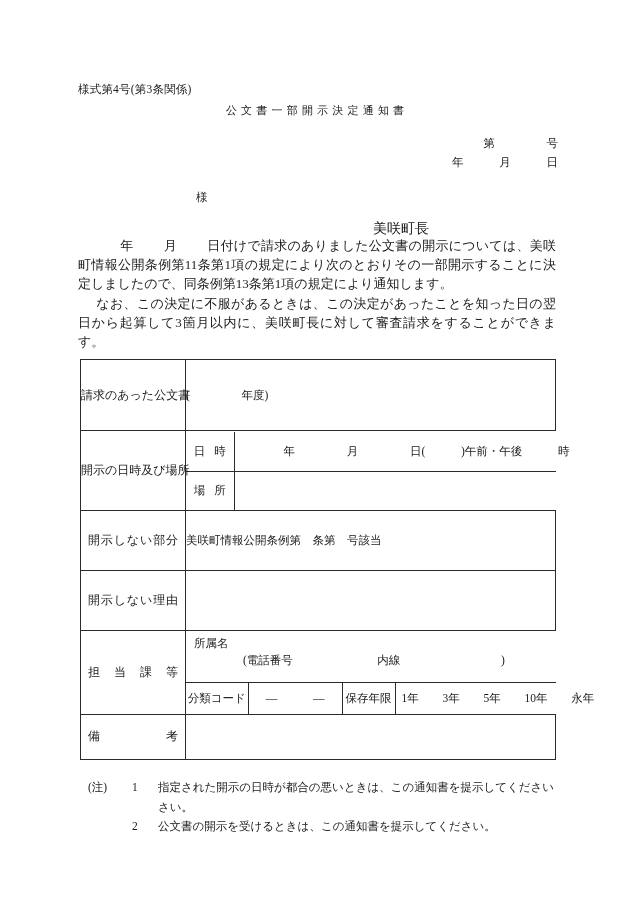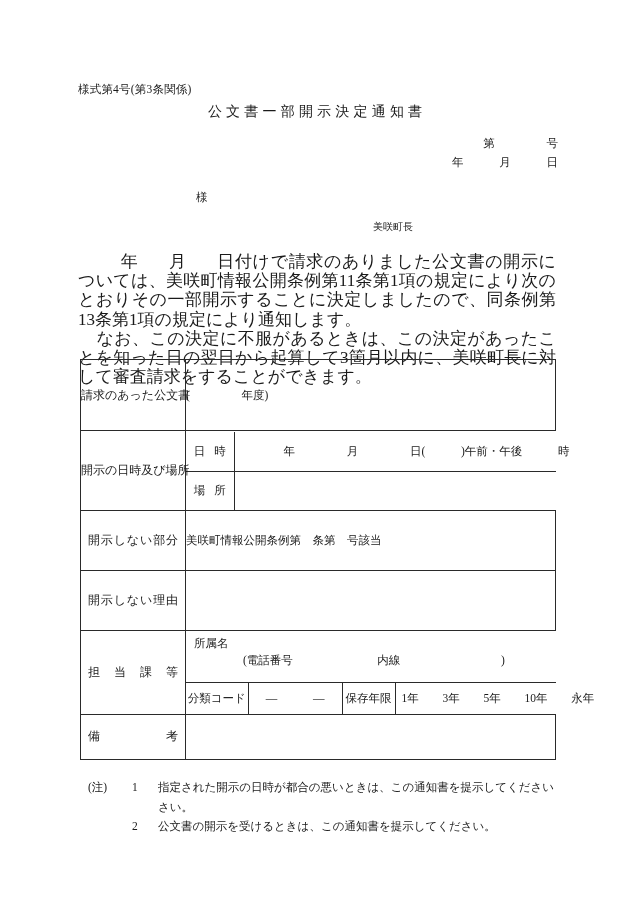--- a/index.html
+++ b/index.html
@@ -31,21 +31,21 @@
     top: 82px;
     font-size: 11.5px;
     letter-spacing: 0.2px;
     white-space: nowrap;
   }
   .doc-title {
     position: absolute;
     left: 0; top: 103px;
     width: 630px;
     text-align: center;
-    font-size: 14px;
+    font-size: 11px;
     letter-spacing: 4.2px;
     text-indent: 4.2px;
     white-space: nowrap;
   }
   .numline {
     position: absolute;
     right: 72px;
     top: 136px;
     font-size: 11.5px;
     white-space: nowrap;
@@ -65,31 +65,31 @@
     position: absolute;
     left: 196px;
     top: 190px;
     font-size: 11.5px;
     white-space: nowrap;
   }
   .issuer {
     position: absolute;
     left: 373px;
     top: 220px;
-    font-size: 10px;
+    font-size: 14px;
     white-space: nowrap;
   }
 
   
   .body-block {
     position: absolute;
     left: 78px;
-    top: 252px;
+    top: 236px;
     width: 478px;
-    font-size: 17px;
+    font-size: 13px;
     line-height: 19.2px;
   }
   .para { margin: 0; text-align: justify; }
   .para.p1 { text-indent: 0; }
   .para.p2 { text-indent: 0; margin-top: 0px; }
   .lead1 { display: inline-block; width: 42px; }
 
   
   .tbl {
     position: absolute;

